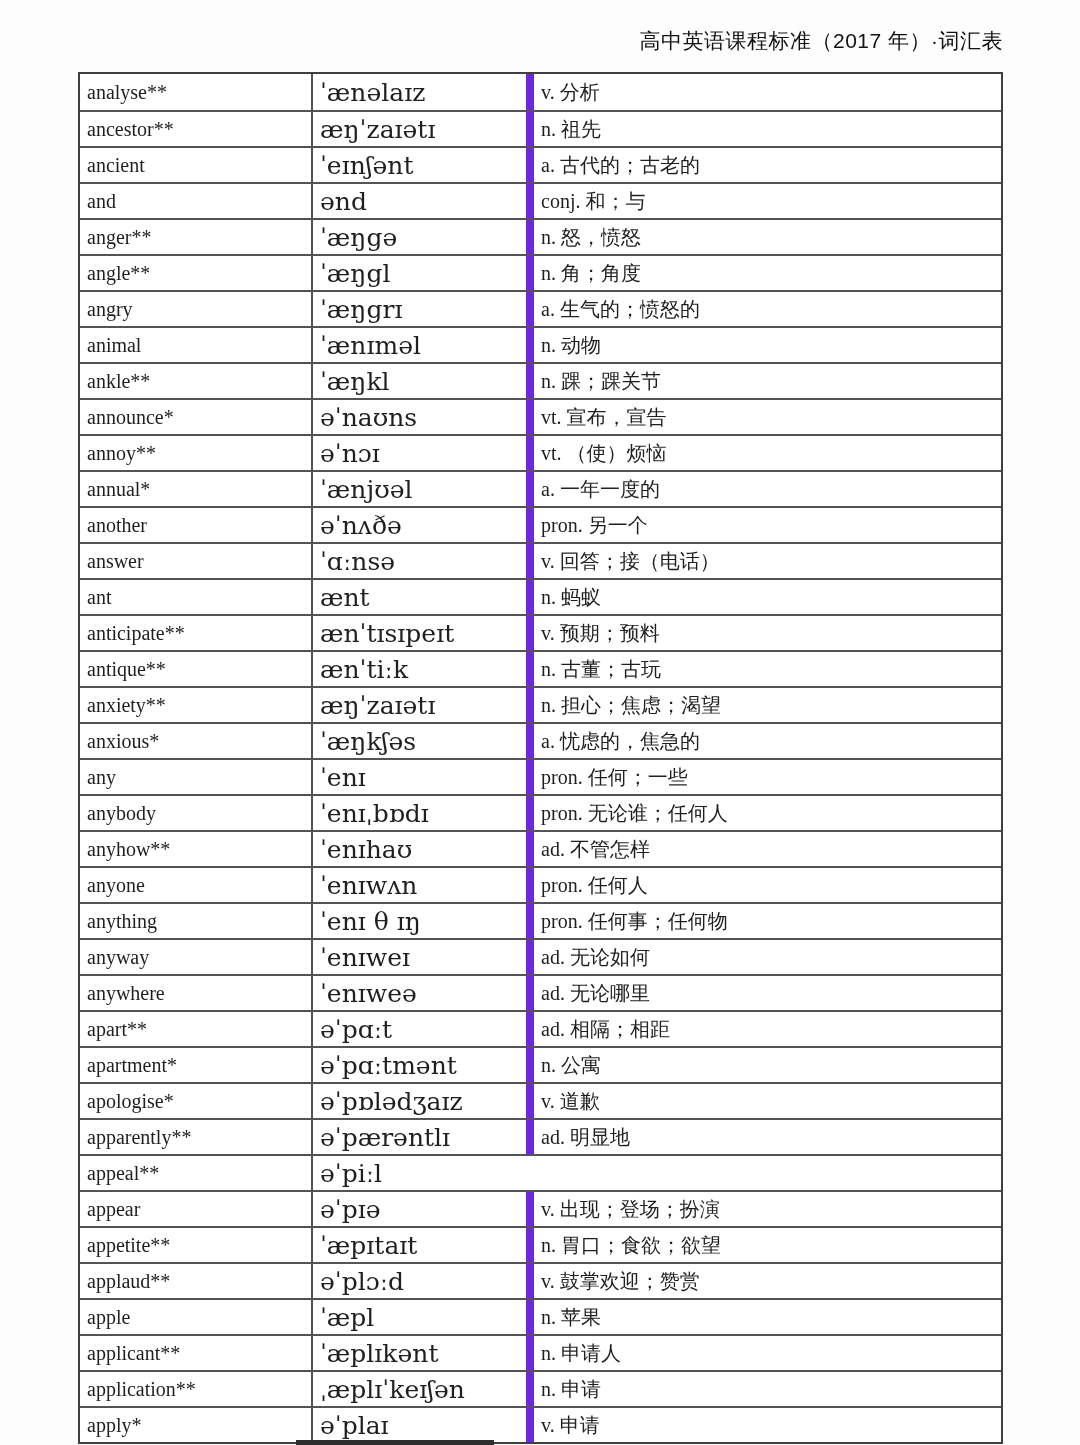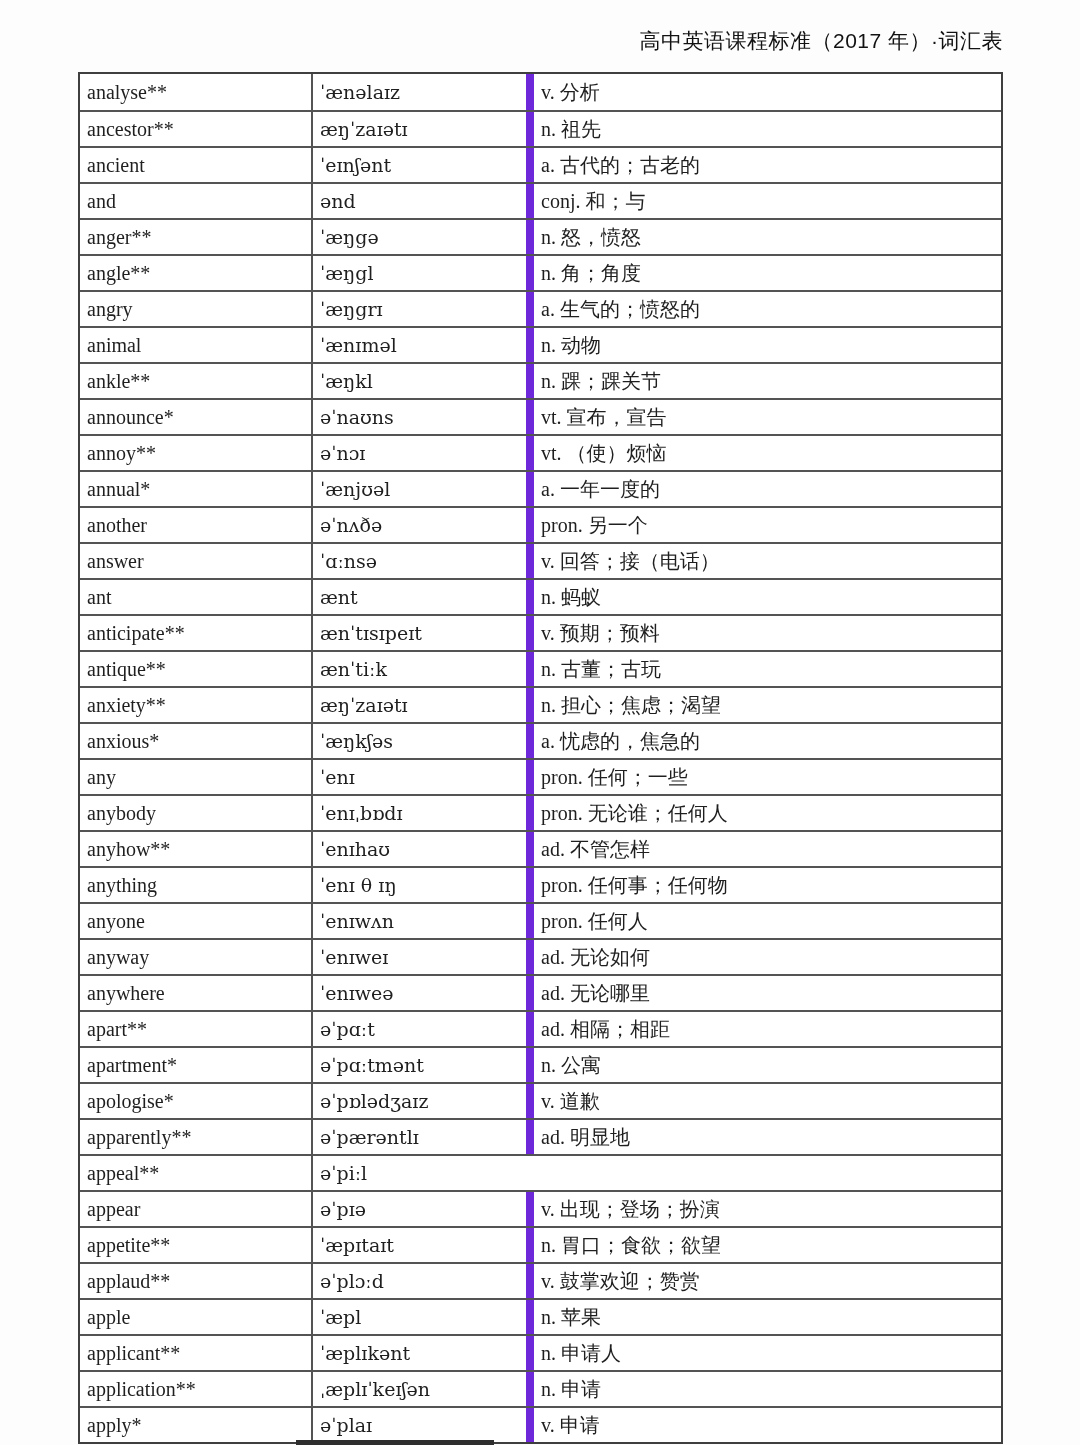--- a/index.html
+++ b/index.html
@@ -46,21 +46,21 @@
     overflow: hidden;
   }
   .col-word {
     width: 231px;
     font-family: "Liberation Serif", "DejaVu Serif", serif;
   }
   .col-ipa {
     width: 215px;
     border-left: 2px solid #545454;
     font-family: "DejaVu Serif", serif;
-    font-size: 19px;
+    font-size: 25px;
   }
   .col-def {
     flex: 1;
     border-left: 8px solid #6d28d9;
   }
 
   .bottom-artifact {
     position: absolute;
     left: 296px;
     top: 1440px;
@@ -180,30 +180,30 @@
         <div class="td col-word">anybody</div>
         <div class="td col-ipa">ˈenɪˌbɒdɪ</div>
         <div class="td col-def">pron. 无论谁；任何人</div>
       </div>
       <div class="tr">
         <div class="td col-word">anyhow**</div>
         <div class="td col-ipa">ˈenɪhaʊ</div>
         <div class="td col-def">ad. 不管怎样</div>
       </div>
       <div class="tr">
+        <div class="td col-word">anyone</div>
+        <div class="td col-ipa">ˈenɪwʌn</div>
+        <div class="td col-def">pron. 任何人</div>
+      </div>
+      <div class="tr">
         <div class="td col-word">anything</div>
         <div class="td col-ipa">ˈenɪ θ ɪŋ</div>
         <div class="td col-def">pron. 任何事；任何物</div>
       </div>
       <div class="tr">
-        <div class="td col-word">anyone</div>
-        <div class="td col-ipa">ˈenɪwʌn</div>
-        <div class="td col-def">pron. 任何人</div>
-      </div>
-      <div class="tr">
         <div class="td col-word">anyway</div>
         <div class="td col-ipa">ˈenɪweɪ</div>
         <div class="td col-def">ad. 无论如何</div>
       </div>
       <div class="tr">
         <div class="td col-word">anywhere</div>
         <div class="td col-ipa">ˈenɪweə</div>
         <div class="td col-def">ad. 无论哪里</div>
       </div>
       <div class="tr">

